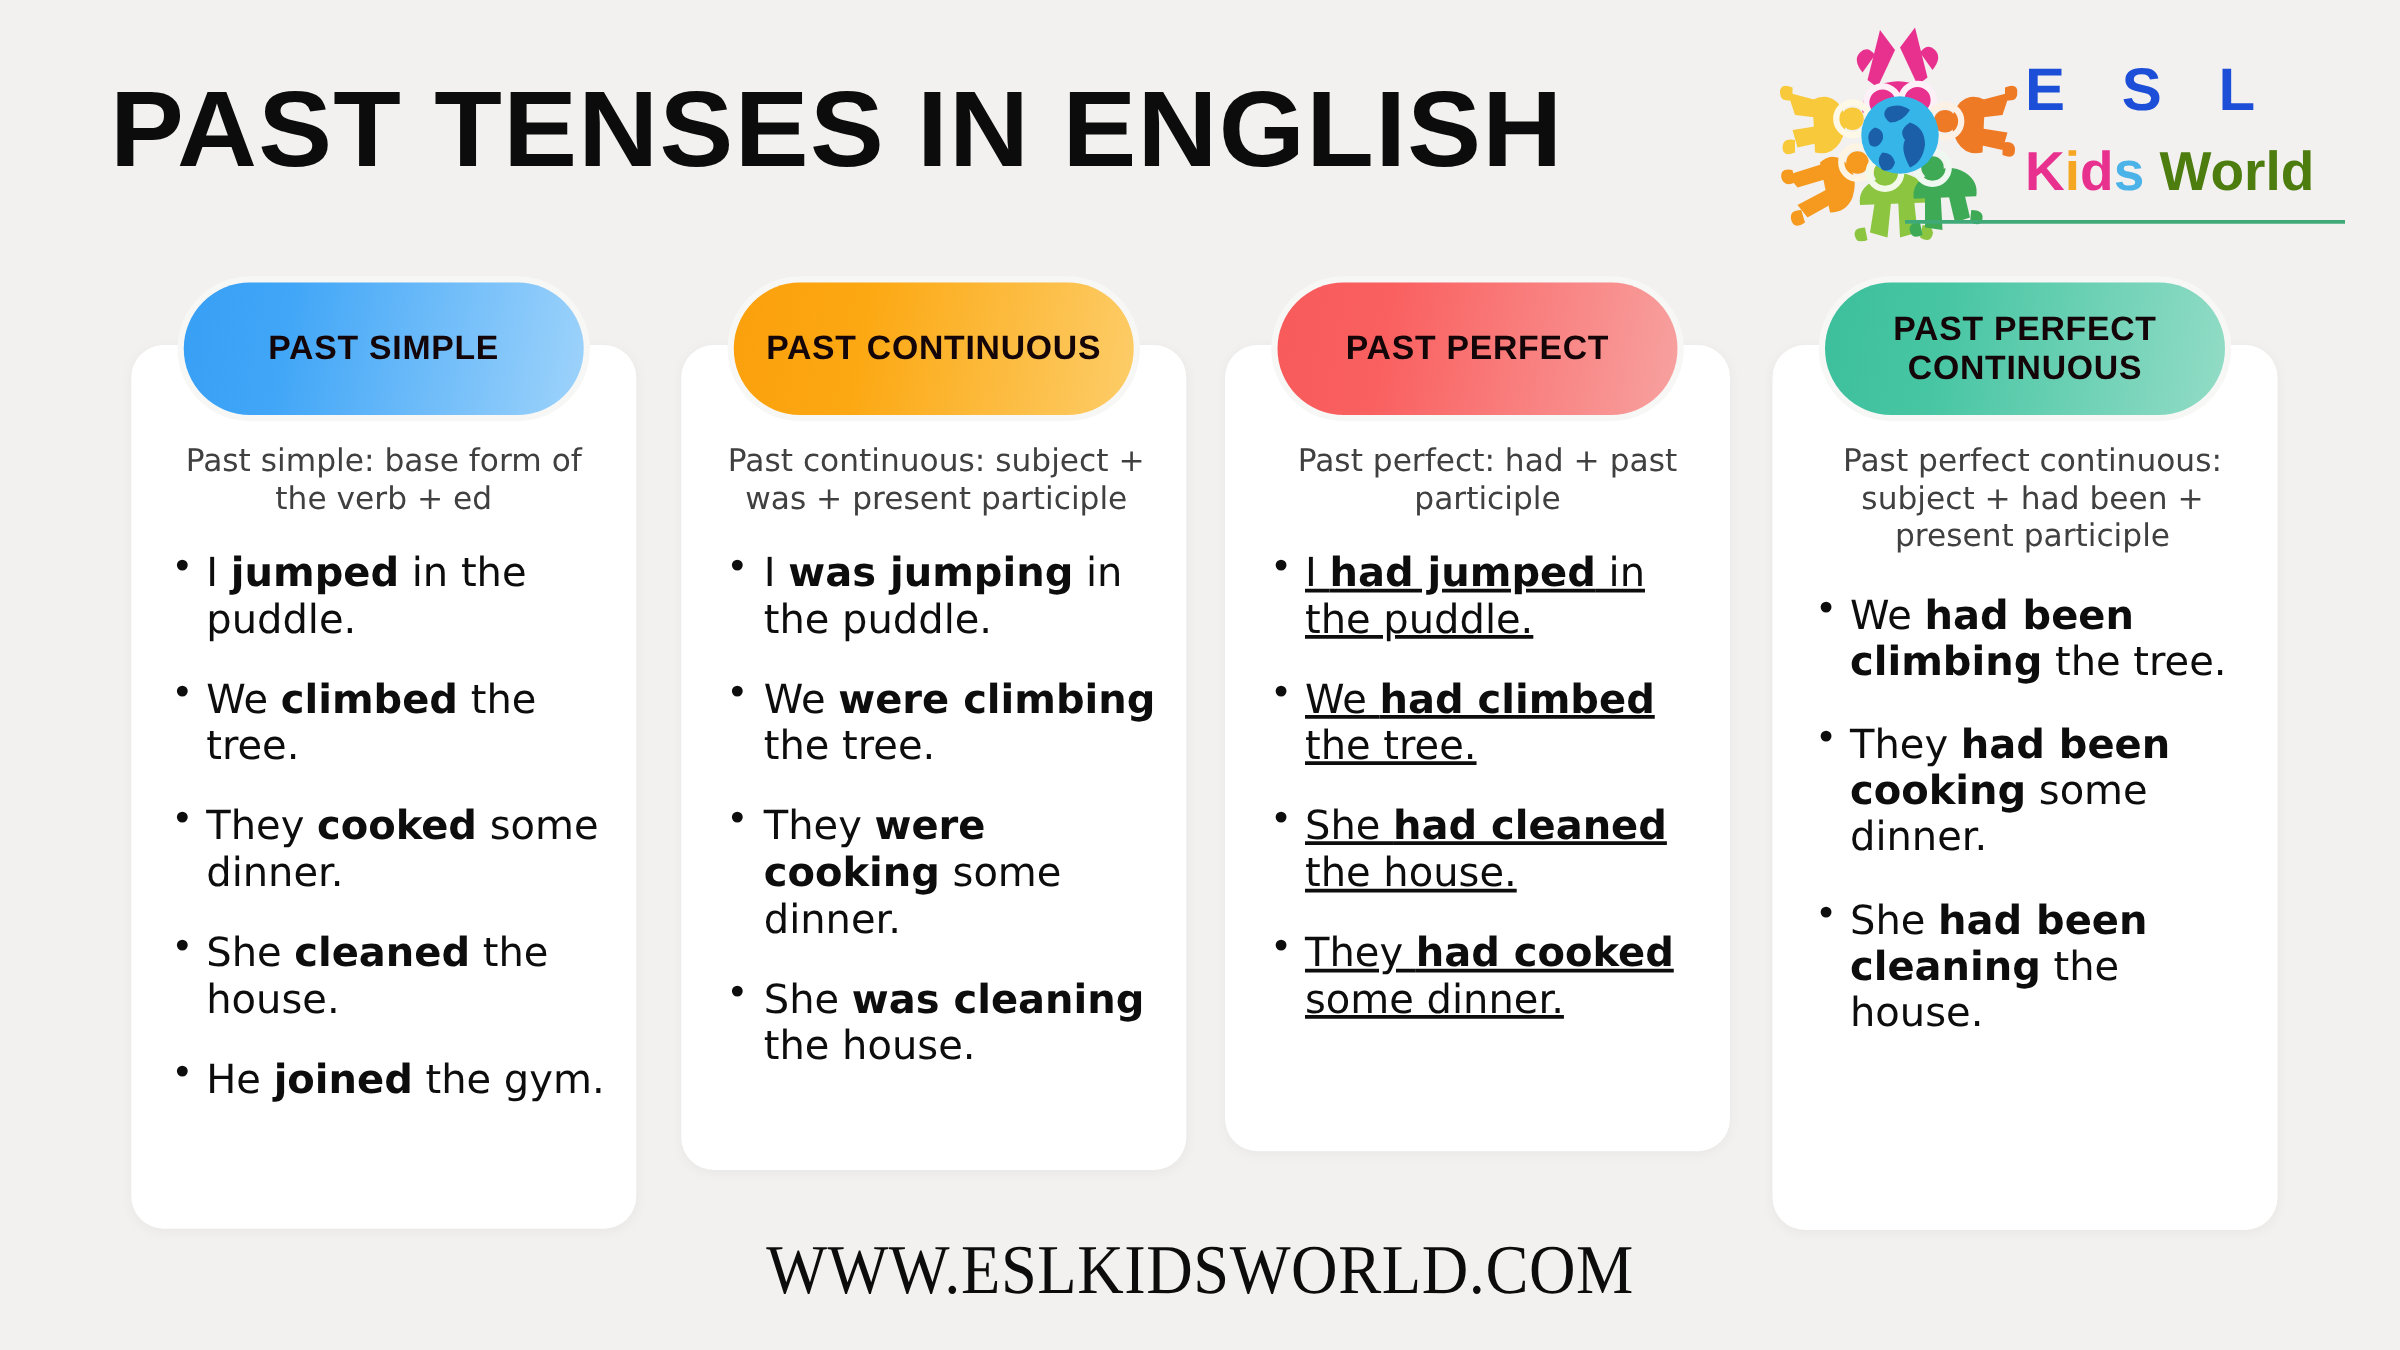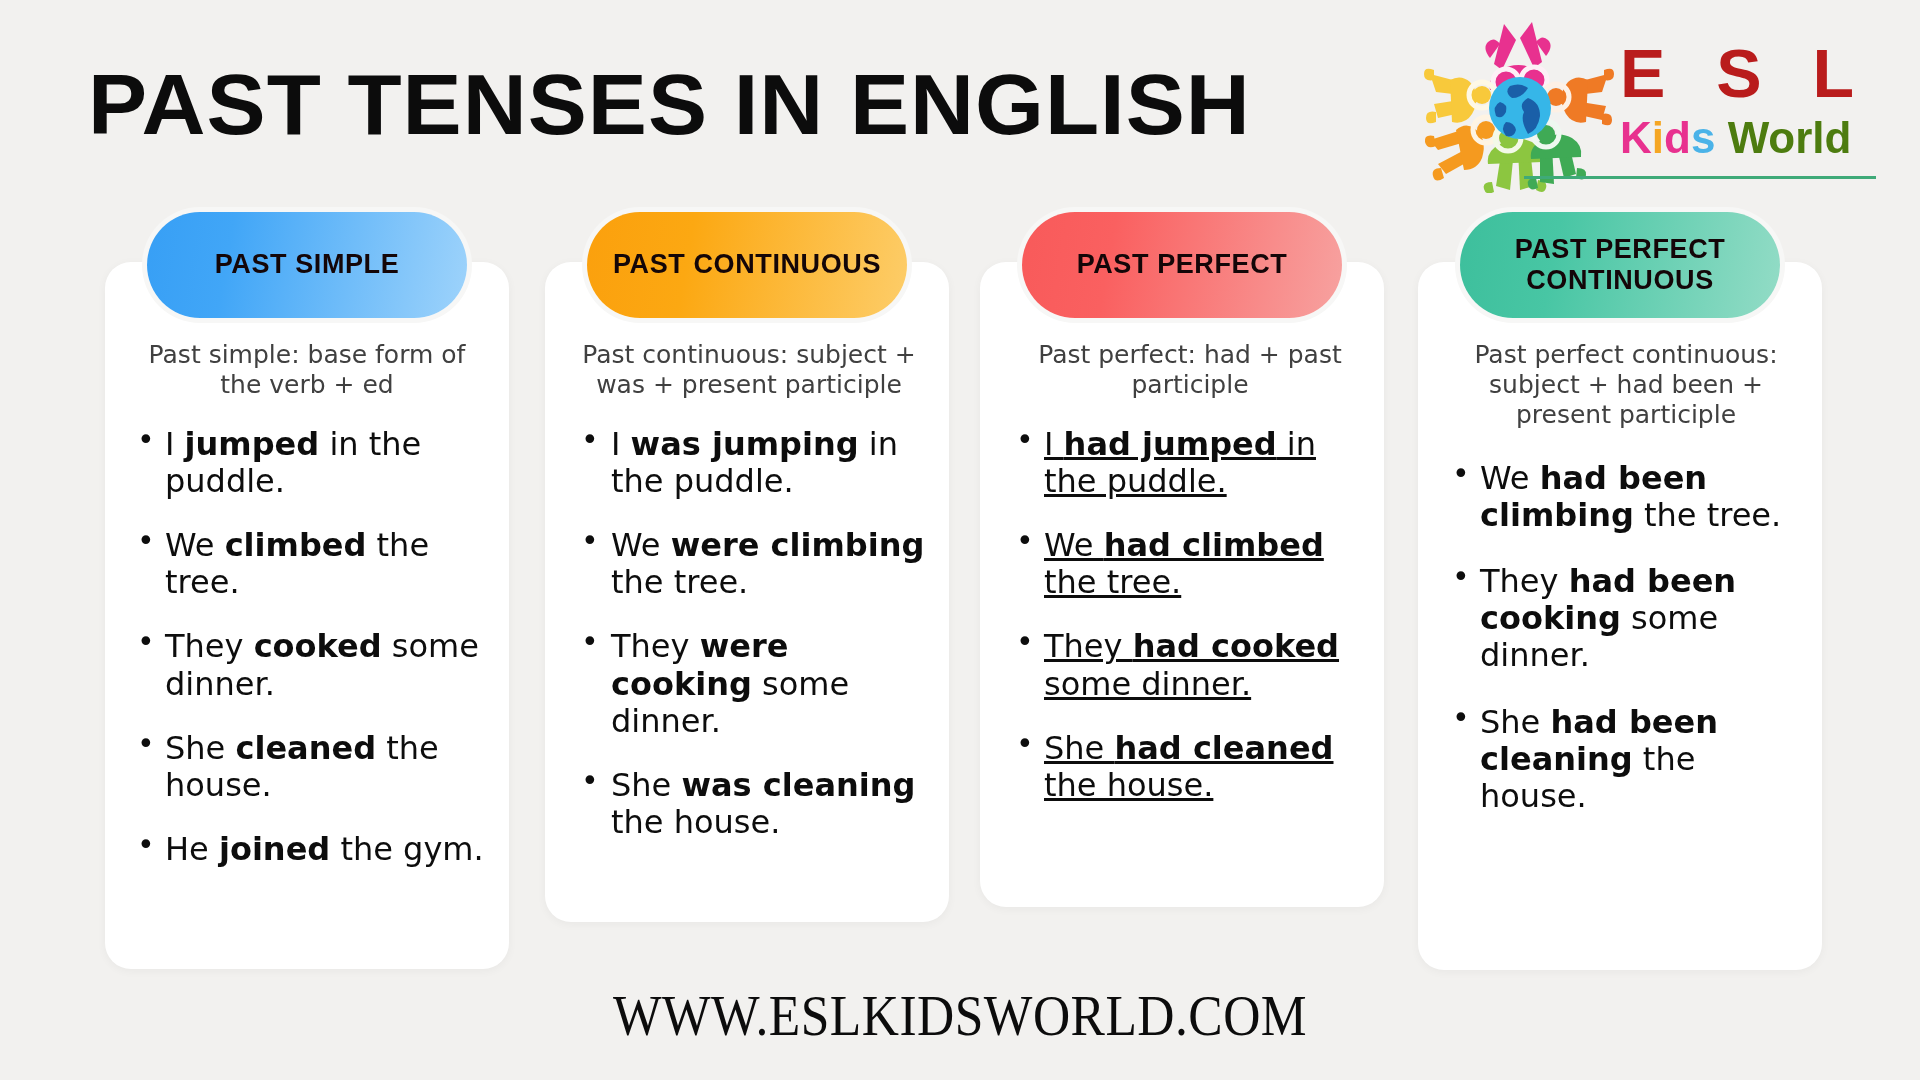--- a/index.html
+++ b/index.html
@@ -20,34 +20,34 @@
     color:#0c0c0c; white-space:nowrap;
     transform:scaleX(1.03); transform-origin:left center;
   }
 
   
   .logo { position:absolute; left:1424px; top:14px; width:470px; height:190px; }
   .logo-mark { position:absolute; left:0; top:4px; width:190px; height:175px; }
   .logo-text { position:absolute; left:196px; top:20px; width:278px; }
   .logo-esl {
     font-family:"Liberation Sans", sans-serif; font-weight:700;
-    font-size:68px; color:#b91c1c; letter-spacing:16px; line-height:78px;
+    font-size:48px; color:#1d4ed8; letter-spacing:16px; line-height:78px;
     white-space:nowrap;
   }
   .logo-kids {
     font-family:"Liberation Sans", sans-serif; font-weight:700;
     font-size:44px; line-height:48px; white-space:nowrap; margin-top:2px;
   }
   .logo-underline {
     position:absolute; left:100px; top:162px; width:352px; height:3px;
     background:#3faa78;
   }
 
   
-  .cards { position:absolute; top:262px; left:0; width:1920px; height:700px; }
+  .cards { position:absolute; top:276px; left:0; width:1920px; height:700px; }
   .card {
     position:absolute; top:0; width:404px; background:#ffffff;
     border-radius:26px; box-shadow:0 2px 10px rgba(0,0,0,0.045);
   }
   .card-1 { left:105px;  height:707px; }
   .card-2 { left:545px;  height:660px; }
   .card-3 { left:980px;  height:645px; }
   .card-4 { left:1418px; height:708px; }
 
   .pill {
@@ -235,22 +235,22 @@
       </div>
     </div>
 
     <div class="card card-3">
       <div class="pill pill-3">PAST PERFECT</div>
       <div class="card-body">
         <div class="intro">Past perfect: had + past participle</div>
         <ul class="bullets">
             <li><span>I </span><b>had jumped</b><span> in the puddle.</span></li>
             <li><span>We </span><b>had climbed</b><span> the tree.</span></li>
+            <li><span>She </span><b>had cleaned</b><span> the house.</span></li>
             <li><span>They </span><b>had cooked</b><span> some dinner.</span></li>
-            <li><span>She </span><b>had cleaned</b><span> the house.</span></li>
           </ul>
       </div>
     </div>
 
     <div class="card card-4">
       <div class="pill pill-4">PAST PERFECT CONTINUOUS</div>
       <div class="card-body">
         <div class="intro">Past perfect continuous: subject + had been + present participle</div>
         <ul class="bullets">
             <li><span>We </span><b>had been climbing</b><span> the tree.</span></li>

